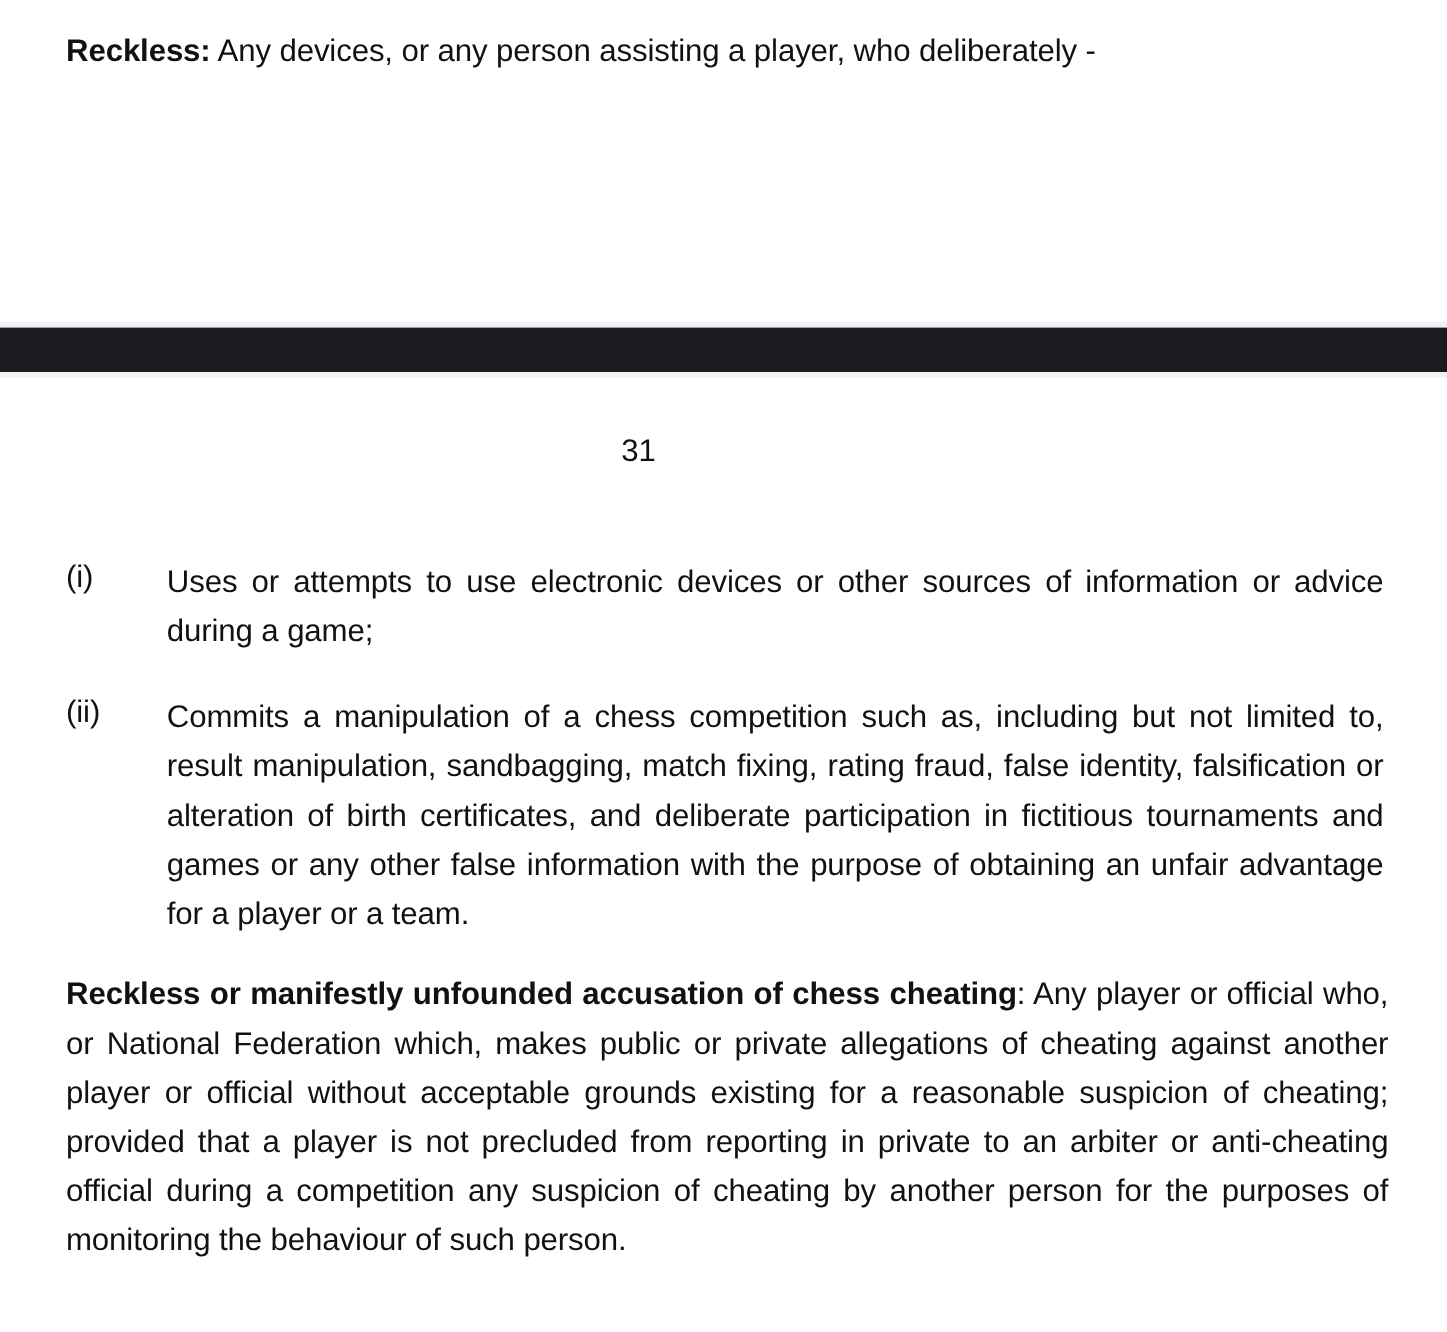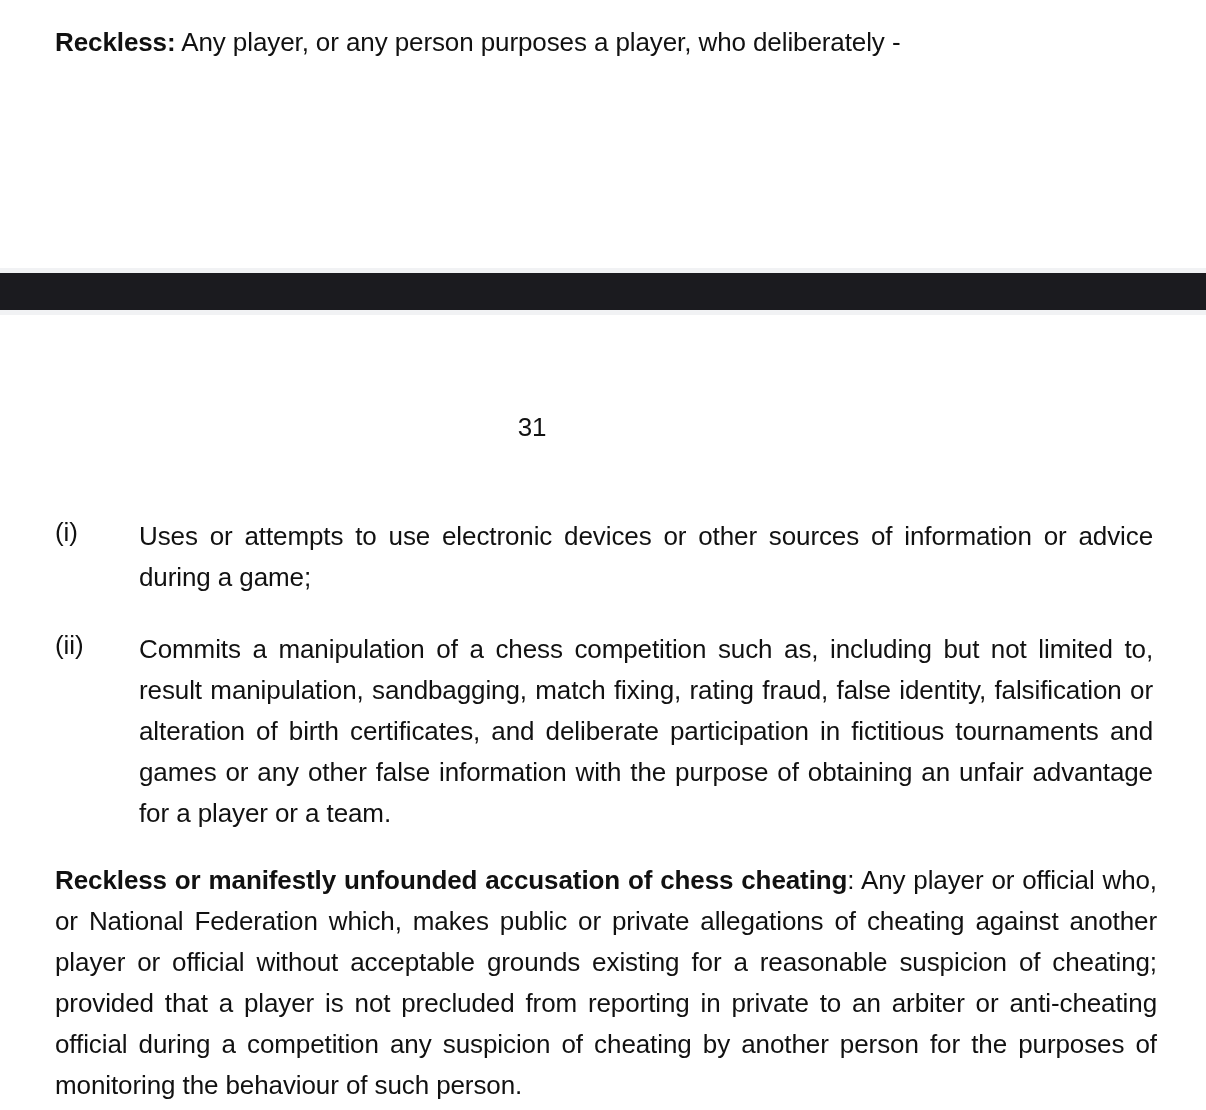--- a/index.html
+++ b/index.html
@@ -36,21 +36,21 @@
   }
   .page-edge {
     height: 5px;
     background: #f1f2f4;
   }
   .gap-bar {
     height: 37px;
     background: #1b1b1f;
   }
   .page-number-row {
-    margin-top: 92px;
+    margin-top: 40px;
     width: 1064px;
     text-align: center;
   }
   .doc-list {
     margin: 0;
   }
   .list-item {
     display: flex;
     margin: 23px 49px 0 55px;
   }
@@ -72,21 +72,21 @@
   b {
     font-weight: bold;
   }
 </style>
 </head>
 <body>
 
 <div class="viewer">
 
   <p class="para intro-para">
-    <b>Reckless:</b><span> Any player, or any person purposes a player, who deliberately -</span>
+    <b>Reckless:</b><span> Any devices, or any person assisting a player, who deliberately -</span>
   </p>
 
   <div class="page-separator">
     <div class="page-edge"></div>
     <div class="gap-bar"></div>
     <div class="page-edge"></div>
   </div>
 
   <div class="page-number-row">
     <span>31</span>

